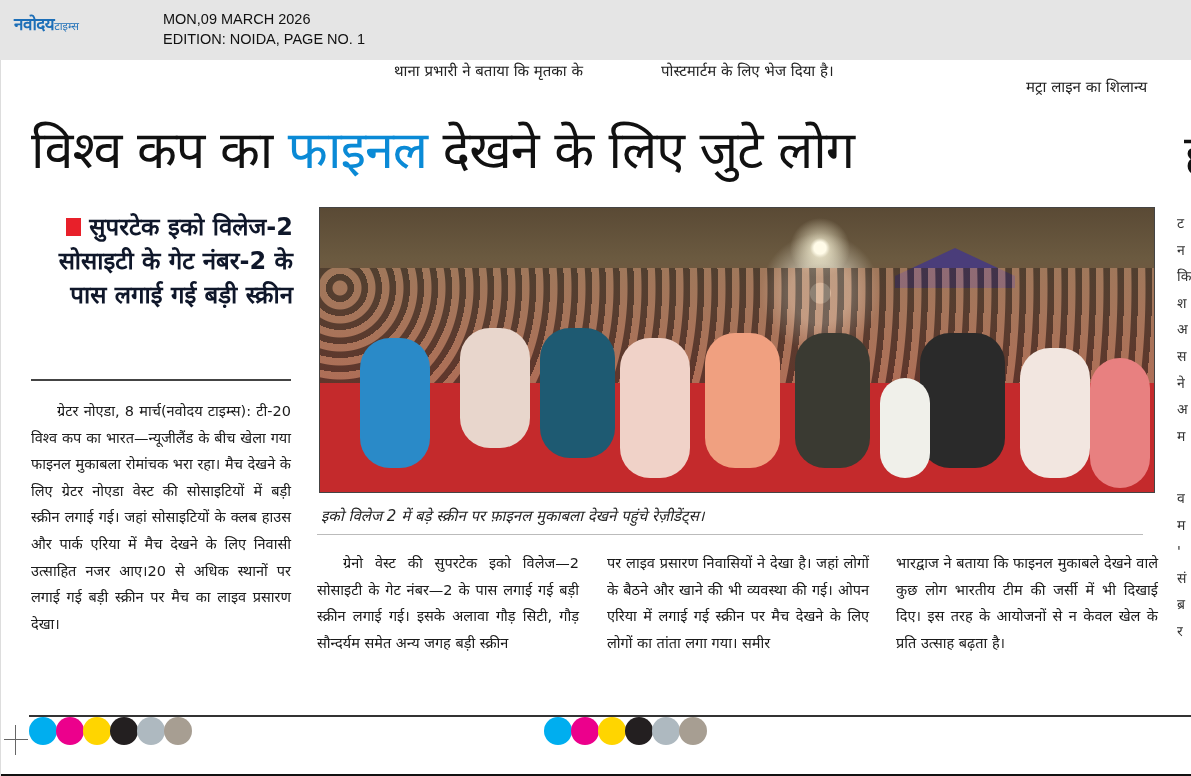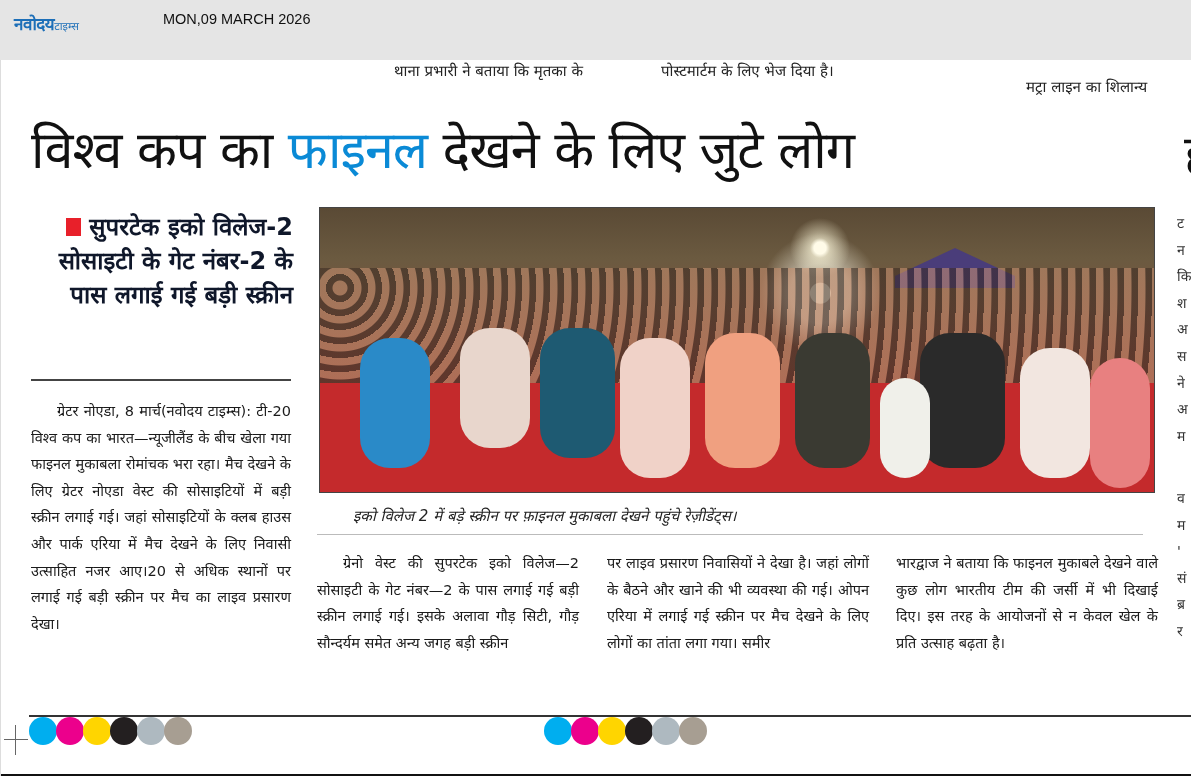--- a/index.html
+++ b/index.html
@@ -51,21 +51,21 @@
     .photo {
       position: absolute; left: 318px; top: 147px; width: 834px; height: 284px;
       border: 1px solid #444; overflow: hidden;
       background:
         radial-gradient(circle at 60% 30%, #f4ecd8 0 10px, rgba(255,255,240,0.5) 11px 30px, transparent 60px),
         linear-gradient(180deg, #5a4a35 0%, #6b5a40 18%, #7a5540 35%, #8a4a3a 55%, #a03030 80%, #c0282a 100%);
     }
     .photo-layer { position: absolute; border-radius: 50%; }
     .caption {
       position: absolute; left: 320px; top: 445px;
-      font-family: "DejaVu Sans", sans-serif; font-style: italic; font-size: 15px; color: #222; white-space: nowrap; margin-left: 32px;
+      font-family: "DejaVu Sans", sans-serif; font-style: italic; font-size: 15px; color: #222; white-space: nowrap;
     }
     .caption-rule { position: absolute; left: 316px; top: 474px; width: 826px; height: 1px; background: #bbb; }
     .right-edge {
       position: absolute; left: 1176px; font-family: "DejaVu Sans", sans-serif; font-size: 14px; color: #333; line-height: 26.6px;
     }
     .bottom-rule { position: absolute; left: 28px; top: 655px; width: 1163px; height: 2px; background: #333; }
     .reg-marks { position: absolute; top: 657px; display: flex; }
     .dot { width: 28px; height: 28px; border-radius: 50%; margin-right: -1px; }
     .crosshair-v { position: absolute; left: 14px; top: 665px; width: 1px; height: 30px; background: #666; }
     .crosshair-h { position: absolute; left: 3px; top: 679px; width: 24px; height: 1px; background: #666; }
@@ -74,20 +74,21 @@
 </head>
 <body>
 
 <div class="topbar">
   <div class="logo">
     <span class="logo-main">नवोदय</span>
     <span class="logo-sub">टाइम्स</span>
   </div>
   <div class="meta">
     <div>MON,09 MARCH 2026</div>
+    <div>EDITION: NOIDA, PAGE NO. 1</div>
   </div>
 </div>
 
 <div class="page">
 
   <div class="run-line" style="left:393px;">थाना प्रभारी ने बताया कि मृतका के</div>
   <div class="run-line" style="left:660px;">पोस्टमार्टम के लिए भेज दिया है।</div>
   <div class="run-line" style="left:1025px; top:-4px;margin-top:20px;">मट्रा लाइन का शिलान्य</div>
 
   <div class="headline">

